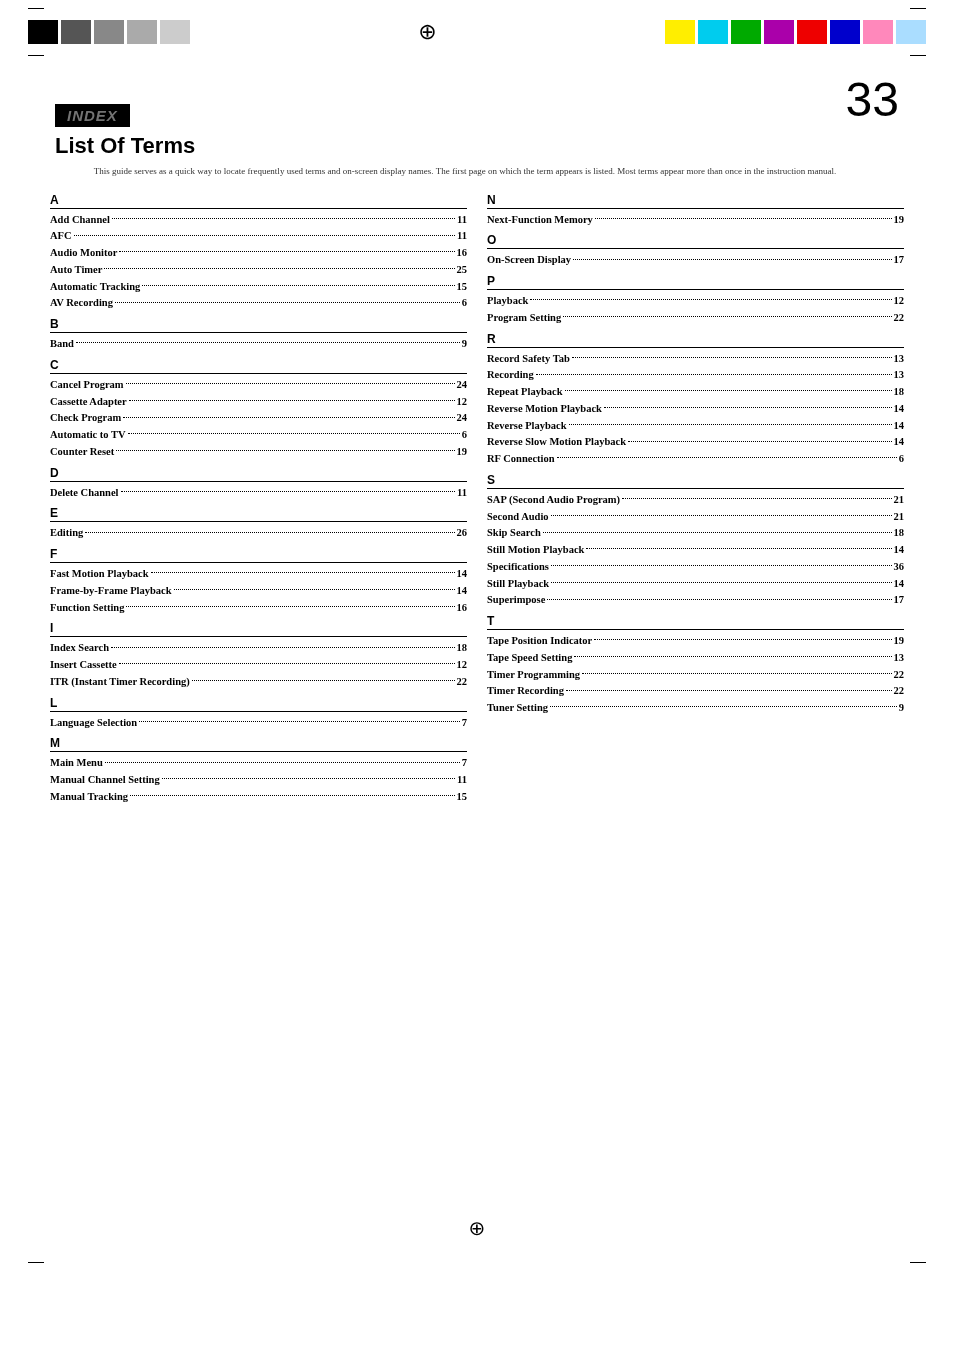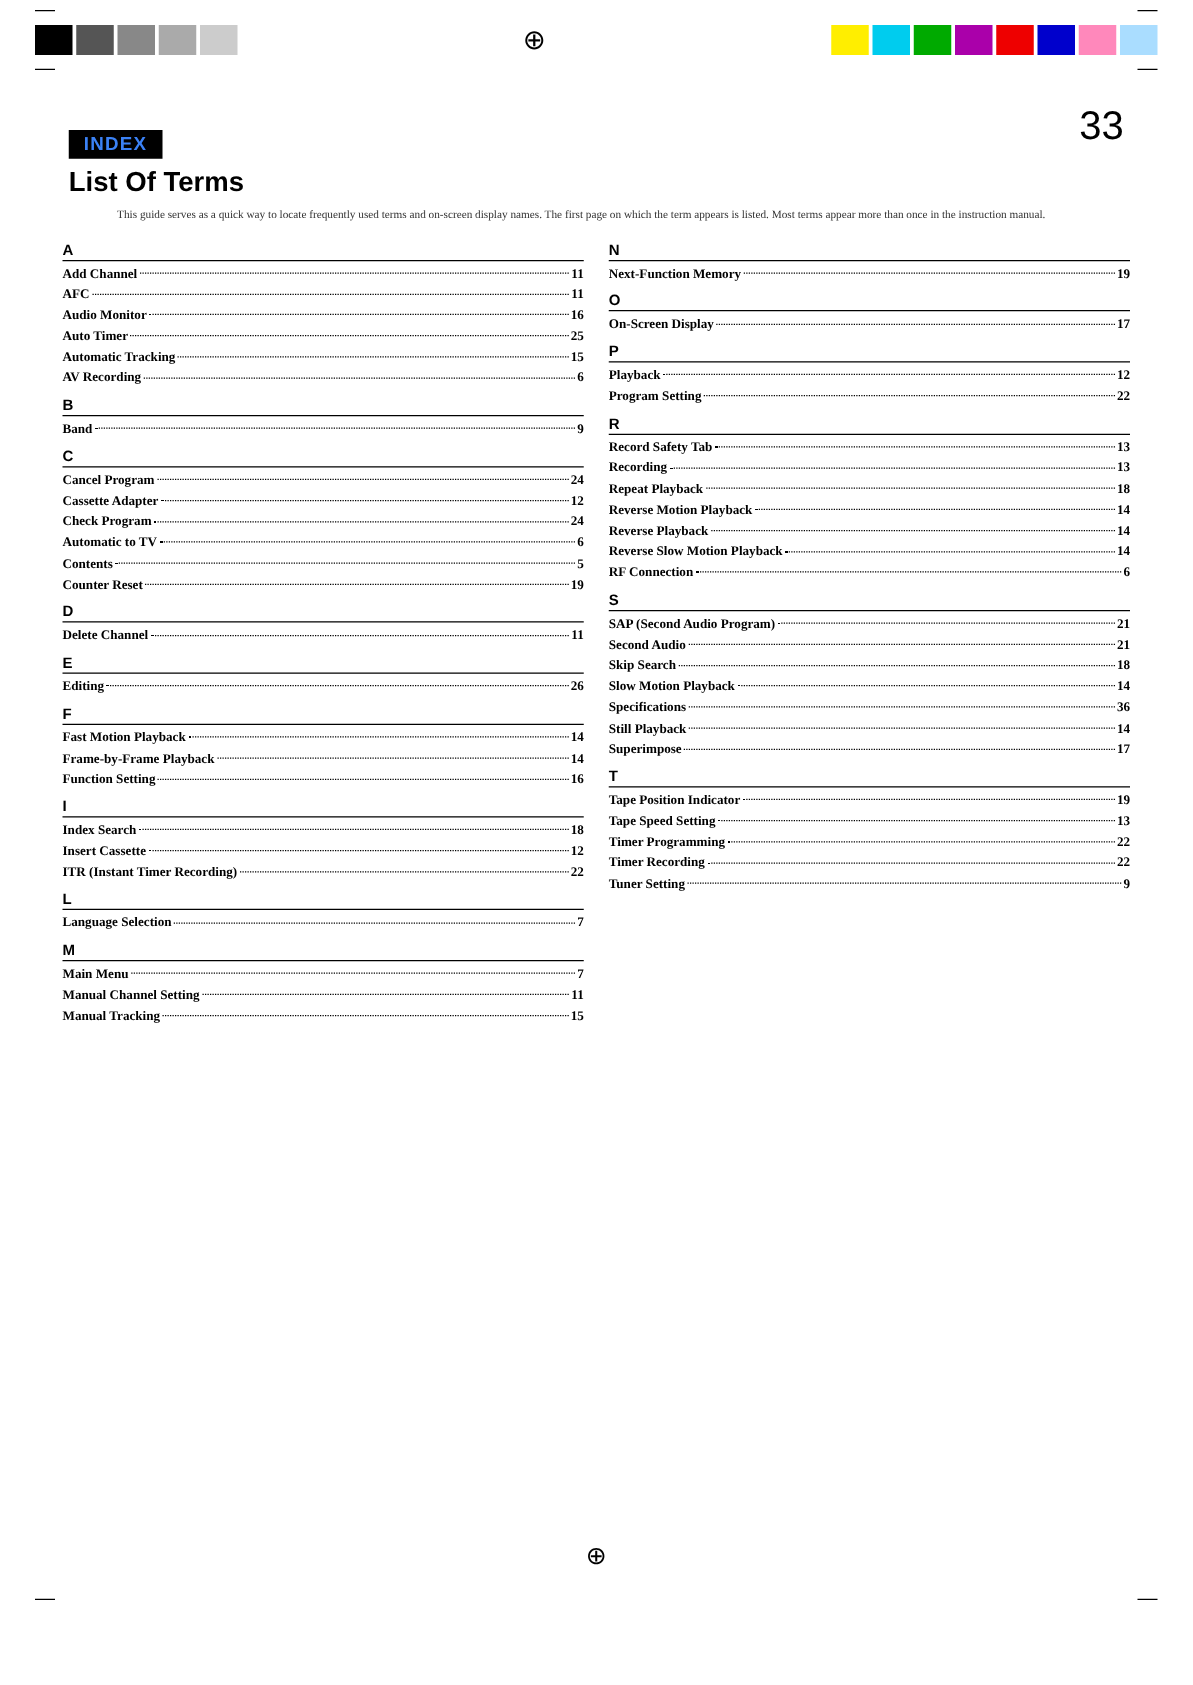--- a/index.html
+++ b/index.html
@@ -91,24 +91,24 @@
     </div>
   </div>
 </div>
 
 <div style="display: flex; justify-content: space-between; padding: 0 28px; margin-bottom: 8px;">
   <div style="width: 16px; height: 1px; background: #000;"></div>
   <div style="width: 16px; height: 1px; background: #000;"></div>
 </div>
 
 <div style="display: flex; justify-content: space-between; align-items: center; padding: 8px 55px 2px 55px;">
-  <div style="background: #000; color: #3b82f6; font-family: Arial, sans-serif; font-weight: bold; font-size: 15px; padding: 3px 12px; letter-spacing: 1px; margin-top: 32px;">
+  <div style="background: #000; color: #737373; font-family: Arial, sans-serif; font-style: italic; font-weight: bold; font-size: 15px; padding: 3px 12px; letter-spacing: 1px; margin-top: 32px;">
     <span>INDEX</span>
   </div>
-  <div style="font-family: Arial, sans-serif; font-size: 32px; font-weight: 200; color: #000; line-height: 1; text-align: right;">
+  <div style="font-family: Arial, sans-serif; font-size: 48px; font-weight: 200; color: #000; line-height: 1; text-align: right;">
     <span>33</span>
   </div>
 </div>
 
 <div style="font-family: Arial, sans-serif; font-size: 22px; font-weight: bold; padding: 4px 55px 6px 55px;">
   <span>List Of Terms</span>
 </div>
 
 <div style="font-size: 9px; padding: 0 55px 14px 31px; line-height: 1.5; color: #333; max-width: 100%; text-align: center;">
   <span>This guide serves as a quick way to locate frequently used terms and on-screen display names. The first page on which the term appears is listed. Most terms appear more than once in the instruction manual.</span>
@@ -177,25 +177,20 @@
           <span class="entry-text">Check Program</span>
           <span class="entry-dots"></span>
           <span class="entry-page">24</span>
         </div>
       <div class="index-entry">
           <span class="entry-text">Automatic to TV</span>
           <span class="entry-dots"></span>
           <span class="entry-page">6</span>
         </div>
       <div class="index-entry">
-          <span class="entry-text">Contents</span>
-          <span class="entry-dots"></span>
-          <span class="entry-page">5</span>
-        </div>
-      <div class="index-entry">
           <span class="entry-text">Counter Reset</span>
           <span class="entry-dots"></span>
           <span class="entry-page">19</span>
         </div>
     </div>
 
     <div style="margin-top: 6px;">
       <div class="section-header" style="font-family: Arial, sans-serif; font-size: 12px; font-weight: bold; border-bottom: 1px solid #000; margin-bottom: 3px; padding-bottom: 1px;">D</div>
       <div class="index-entry">
           <span class="entry-text">Delete Channel</span>
@@ -364,21 +359,21 @@
           <span class="entry-text">Second Audio</span>
           <span class="entry-dots"></span>
           <span class="entry-page">21</span>
         </div>
       <div class="index-entry">
           <span class="entry-text">Skip Search</span>
           <span class="entry-dots"></span>
           <span class="entry-page">18</span>
         </div>
       <div class="index-entry">
-          <span class="entry-text">Slow Motion Playback</span>
+          <span class="entry-text">Still Motion Playback</span>
           <span class="entry-dots"></span>
           <span class="entry-page">14</span>
         </div>
       <div class="index-entry">
           <span class="entry-text">Specifications</span>
           <span class="entry-dots"></span>
           <span class="entry-page">36</span>
         </div>
       <div class="index-entry">
           <span class="entry-text">Still Playback</span>

